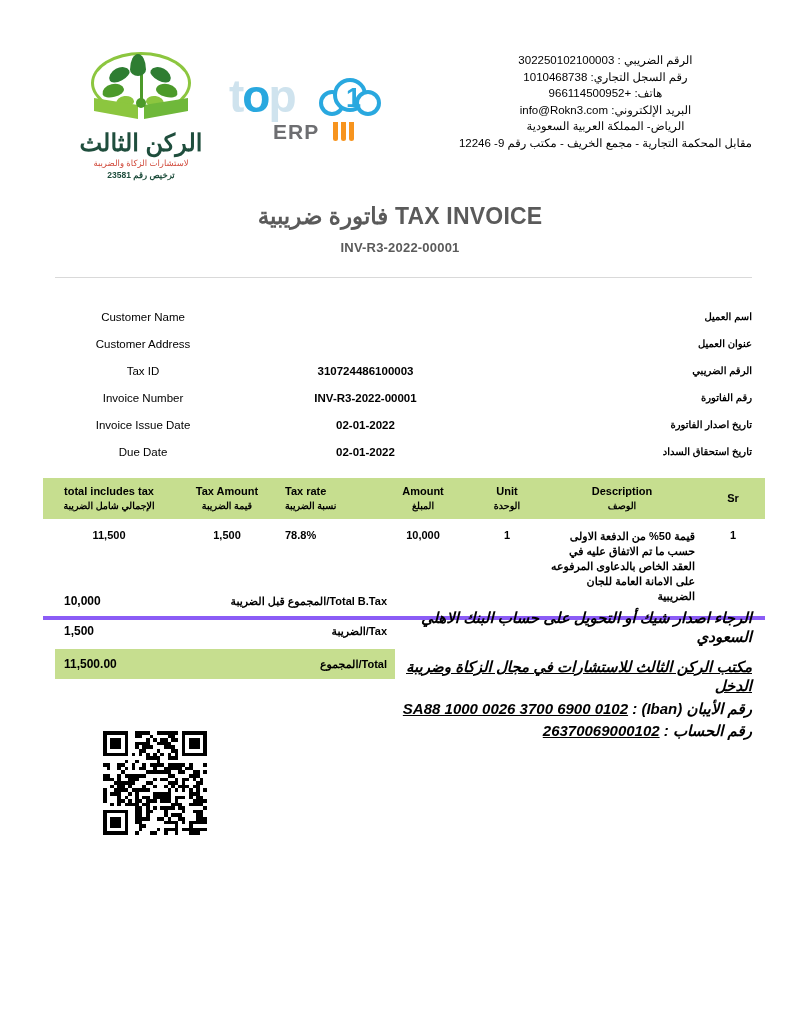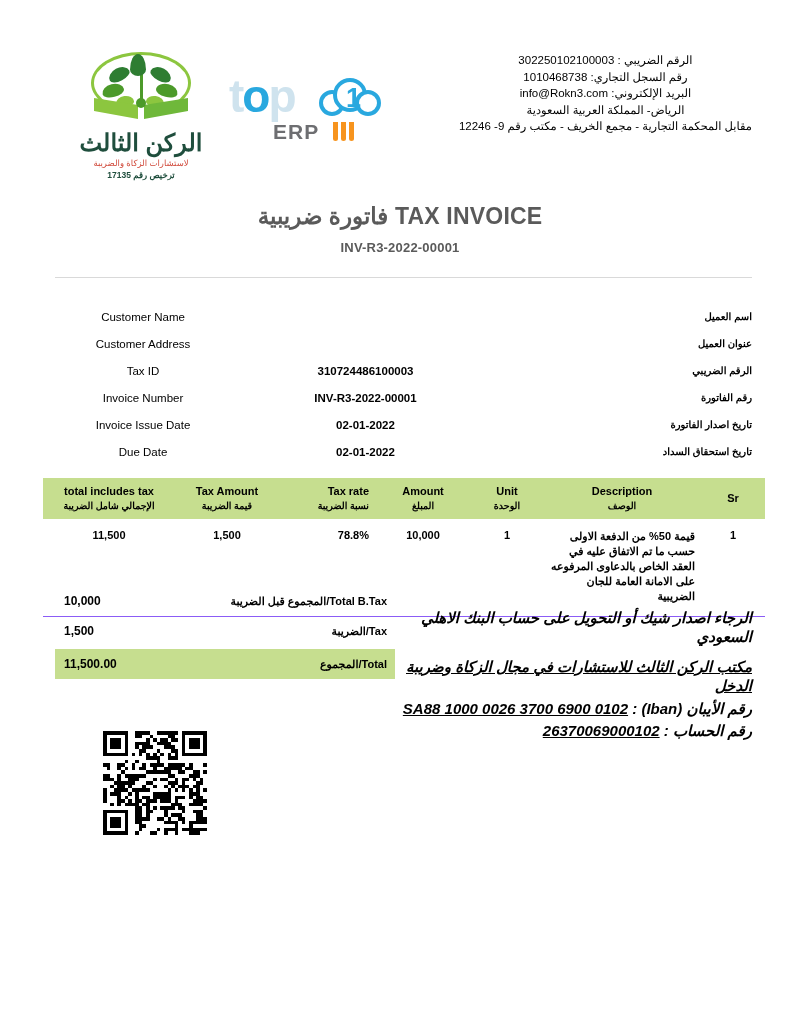--- a/index.html
+++ b/index.html
@@ -282,25 +282,25 @@
     direction: rtl;
     font-size: 9.5px;
     line-height: 13px;
     margin-top: 1px;
   }
   .items tbody td {
     padding: 10px 6px 12px 6px;
     font-size: 11px;
     font-weight: bold;
     vertical-align: top;
-    border-bottom: 1px solid #8b5cf6;
+    border-bottom: 4px solid #8b5cf6;
   }
   .col-total { width: 120px; text-align: center; }
   .col-taxamt { width: 92px; text-align: center; }
-  .col-taxrate { width: 84px; text-align: right; }
+  .col-taxrate { width: 84px; text-align: left; }
   .col-amount { width: 84px; text-align: center; }
   .col-unit { width: 60px; text-align: center; }
   .col-desc { text-align: center; }
   .col-sr { width: 52px; text-align: center; }
   td.col-desc {
     direction: rtl;
     text-align: right;
     font-size: 9.5px;
     line-height: 15px;
     font-weight: bold;
@@ -391,21 +391,21 @@
           <div class="leaf" style="left:34px;  top:46px; transform:rotate(-8deg);  background:#8cc63f; width:18px; height:11px;"></div>
           <div class="leaf" style="left:64px;  top:46px; transform:rotate(8deg);   background:#8cc63f; width:18px; height:11px;"></div>
           <svg class="rokn-book" viewBox="0 0 98 26">
             <path d="M2 4 L46 11 L46 25 L2 17 Z" fill="#8cc63f"></path>
             <path d="M96 4 L52 11 L52 25 L96 17 Z" fill="#6fb83a"></path>
             <circle cx="49" cy="9" r="5" fill="#4c9a2a"></circle>
           </svg>
         </div>
         <div class="logo-title">الركن الثالث</div>
         <div class="logo-sub">لاستشارات الزكاة والضريبة</div>
-        <div class="logo-lic">ترخيص رقم 17135</div>
+        <div class="logo-lic">ترخيص رقم 23581</div>
       </div>
 
       <div class="logo-top1">
         <div class="top1-row">
           <span class="top1-word">
             <span class="pale">t</span><span>o</span><span class="pale">p</span>
           </span>
           <div class="cloud">
             <div class="cloud-b" style="left:0;  top:14px; width:26px; height:26px;"></div>
             <div class="cloud-b" style="left:14px;top:2px;  width:34px; height:34px;"></div>
@@ -420,20 +420,21 @@
               <i></i>
               <i></i>
             </span>
         </div>
       </div>
     </div>
 
     <div class="company-info">
       <div>الرقم الضريبي : 302250102100003</div>
       <div>رقم السجل التجاري: 1010468738</div>
+      <div>هاتف: +966114500952</div>
       <div>البريد الإلكتروني: info@Rokn3.com</div>
       <div>الرياض- المملكة العربية السعودية</div>
       <div class="wrapline">مقابل المحكمة التجارية - مجمع الخريف - مكتب رقم 9- 12246</div>
     </div>
   </div>
 
   <div class="title-block">
     <div class="title-main">TAX INVOICE فاتورة ضريبية</div>
     <div class="title-sub">INV-R3-2022-00001</div>
   </div>

